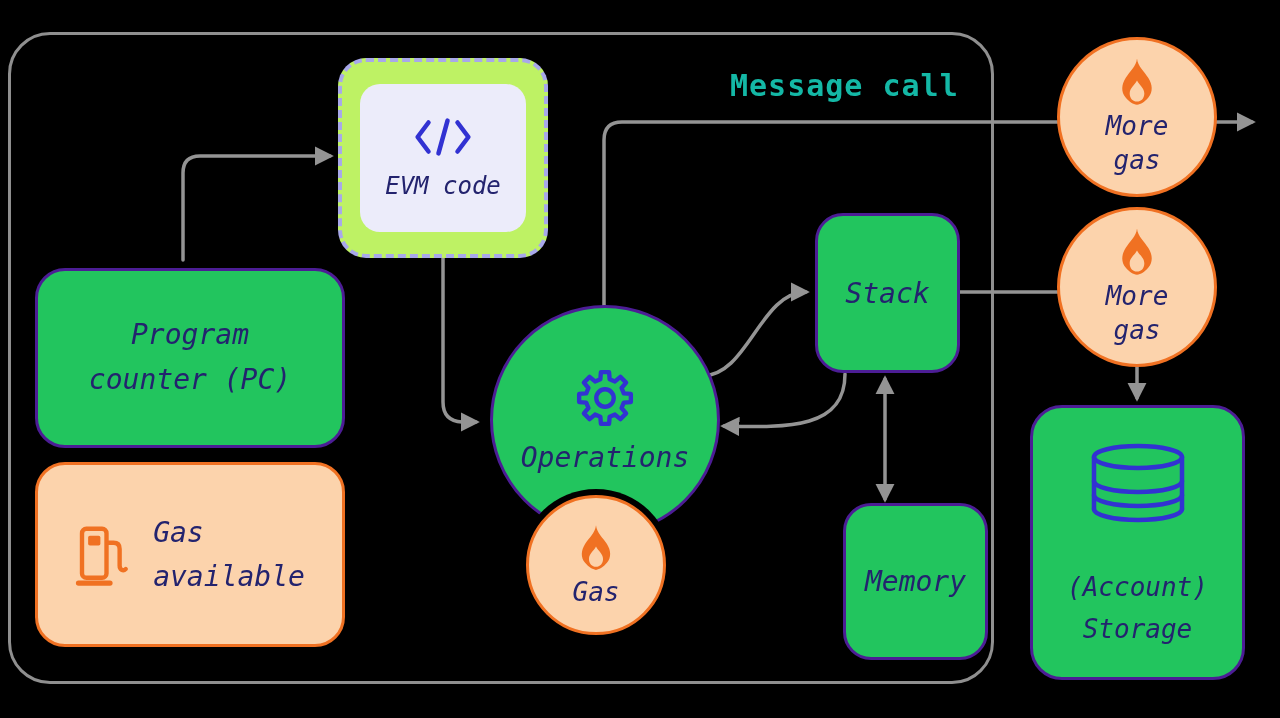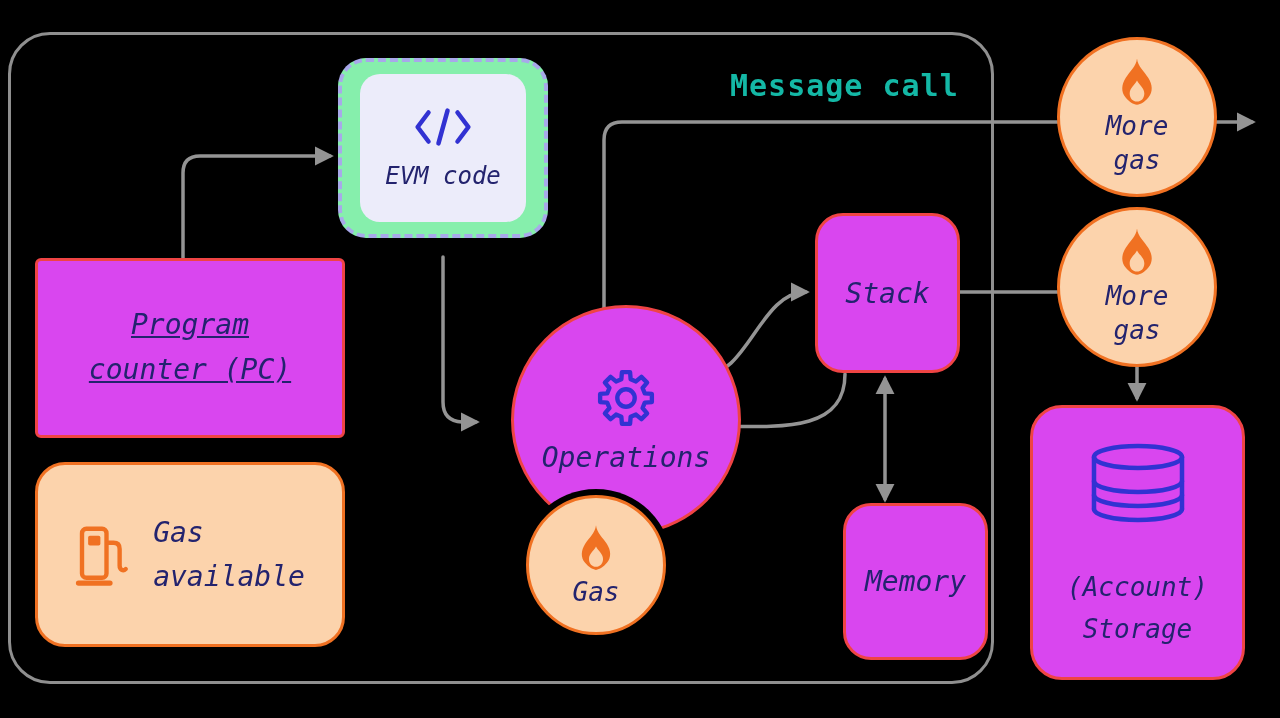--- a/index.html
+++ b/index.html
@@ -15,37 +15,37 @@
   .arrows { position:absolute; left:0; top:0; width:1280px; height:718px; z-index:2; pointer-events:none; }
   .frame-label {
     position:absolute; left:730px; top:68px; z-index:3;
     color:#14b8a6; font-weight:bold; font-size:30px; letter-spacing:1px;
   }
   .node {
     position:absolute; z-index:3; display:flex; flex-direction:column;
     align-items:center; justify-content:center;
     color:#23236e; font-style:italic;
   }
-  .lav   { background:#d946ef; border:3px solid #ef4444;align-items:center; }
+  .lav   { background:#22c55e; border:3px solid #4c1d95;align-items:center; }
   .peach { background:#fcd3ac; border:3px solid #f07122; }
   .label { white-space:pre-line; text-align:center; }
 
-  .node-pc { left:35px; top:258px; width:310px; height:180px; border-radius:6px;
-             font-size:28px; line-height:1.6;text-decoration:underline; }
+  .node-pc { left:35px; top:268px; width:310px; height:180px; border-radius:30px;
+             font-size:28px; line-height:1.6; }
   .node-gas-available { left:35px; top:462px; width:310px; height:185px; border-radius:30px;
              flex-direction:row; gap:22px; font-size:28px; line-height:1.55; }
   .node-gas-available .label { text-align:left; }
 
-  .node-evm { left:338px; top:58px; width:210px; height:180px; border-radius:28px;
-              background:#86efac; border:4px dashed #a8a8ea; }
+  .node-evm { left:338px; top:58px; width:210px; height:200px; border-radius:28px;
+              background:#bef264; border:4px dashed #a8a8ea; }
   .evm-panel { width:166px; height:148px; border-radius:20px; background:#ececfa;
                display:flex; flex-direction:column; align-items:center; justify-content:center; gap:14px; }
   .node-evm .label { font-size:24px; }
 
-  .node-operations { left:511px; top:305px; width:230px; height:230px; border-radius:50%;
+  .node-operations { left:490px; top:305px; width:230px; height:230px; border-radius:50%;
                      gap:12px; font-size:28px; }
   .node-gas { left:526px; top:495px; width:140px; height:140px; border-radius:50%;
               z-index:4; box-shadow:0 0 0 6px #000; gap:4px; font-size:26px; }
 
   .node-stack  { left:815px; top:213px; width:145px; height:160px; border-radius:28px; font-size:28px; }
   .node-memory { left:815px; top:503px; width:145px; height:157px; border-radius:28px; font-size:28px;margin-left:28px; }
 
   .node-more-gas-top { left:1057px; top:37px;  width:160px; height:160px; border-radius:50%;
                        gap:2px; font-size:26px; line-height:1.3; }
   .node-more-gas-mid { left:1057px; top:207px; width:160px; height:160px; border-radius:50%;

